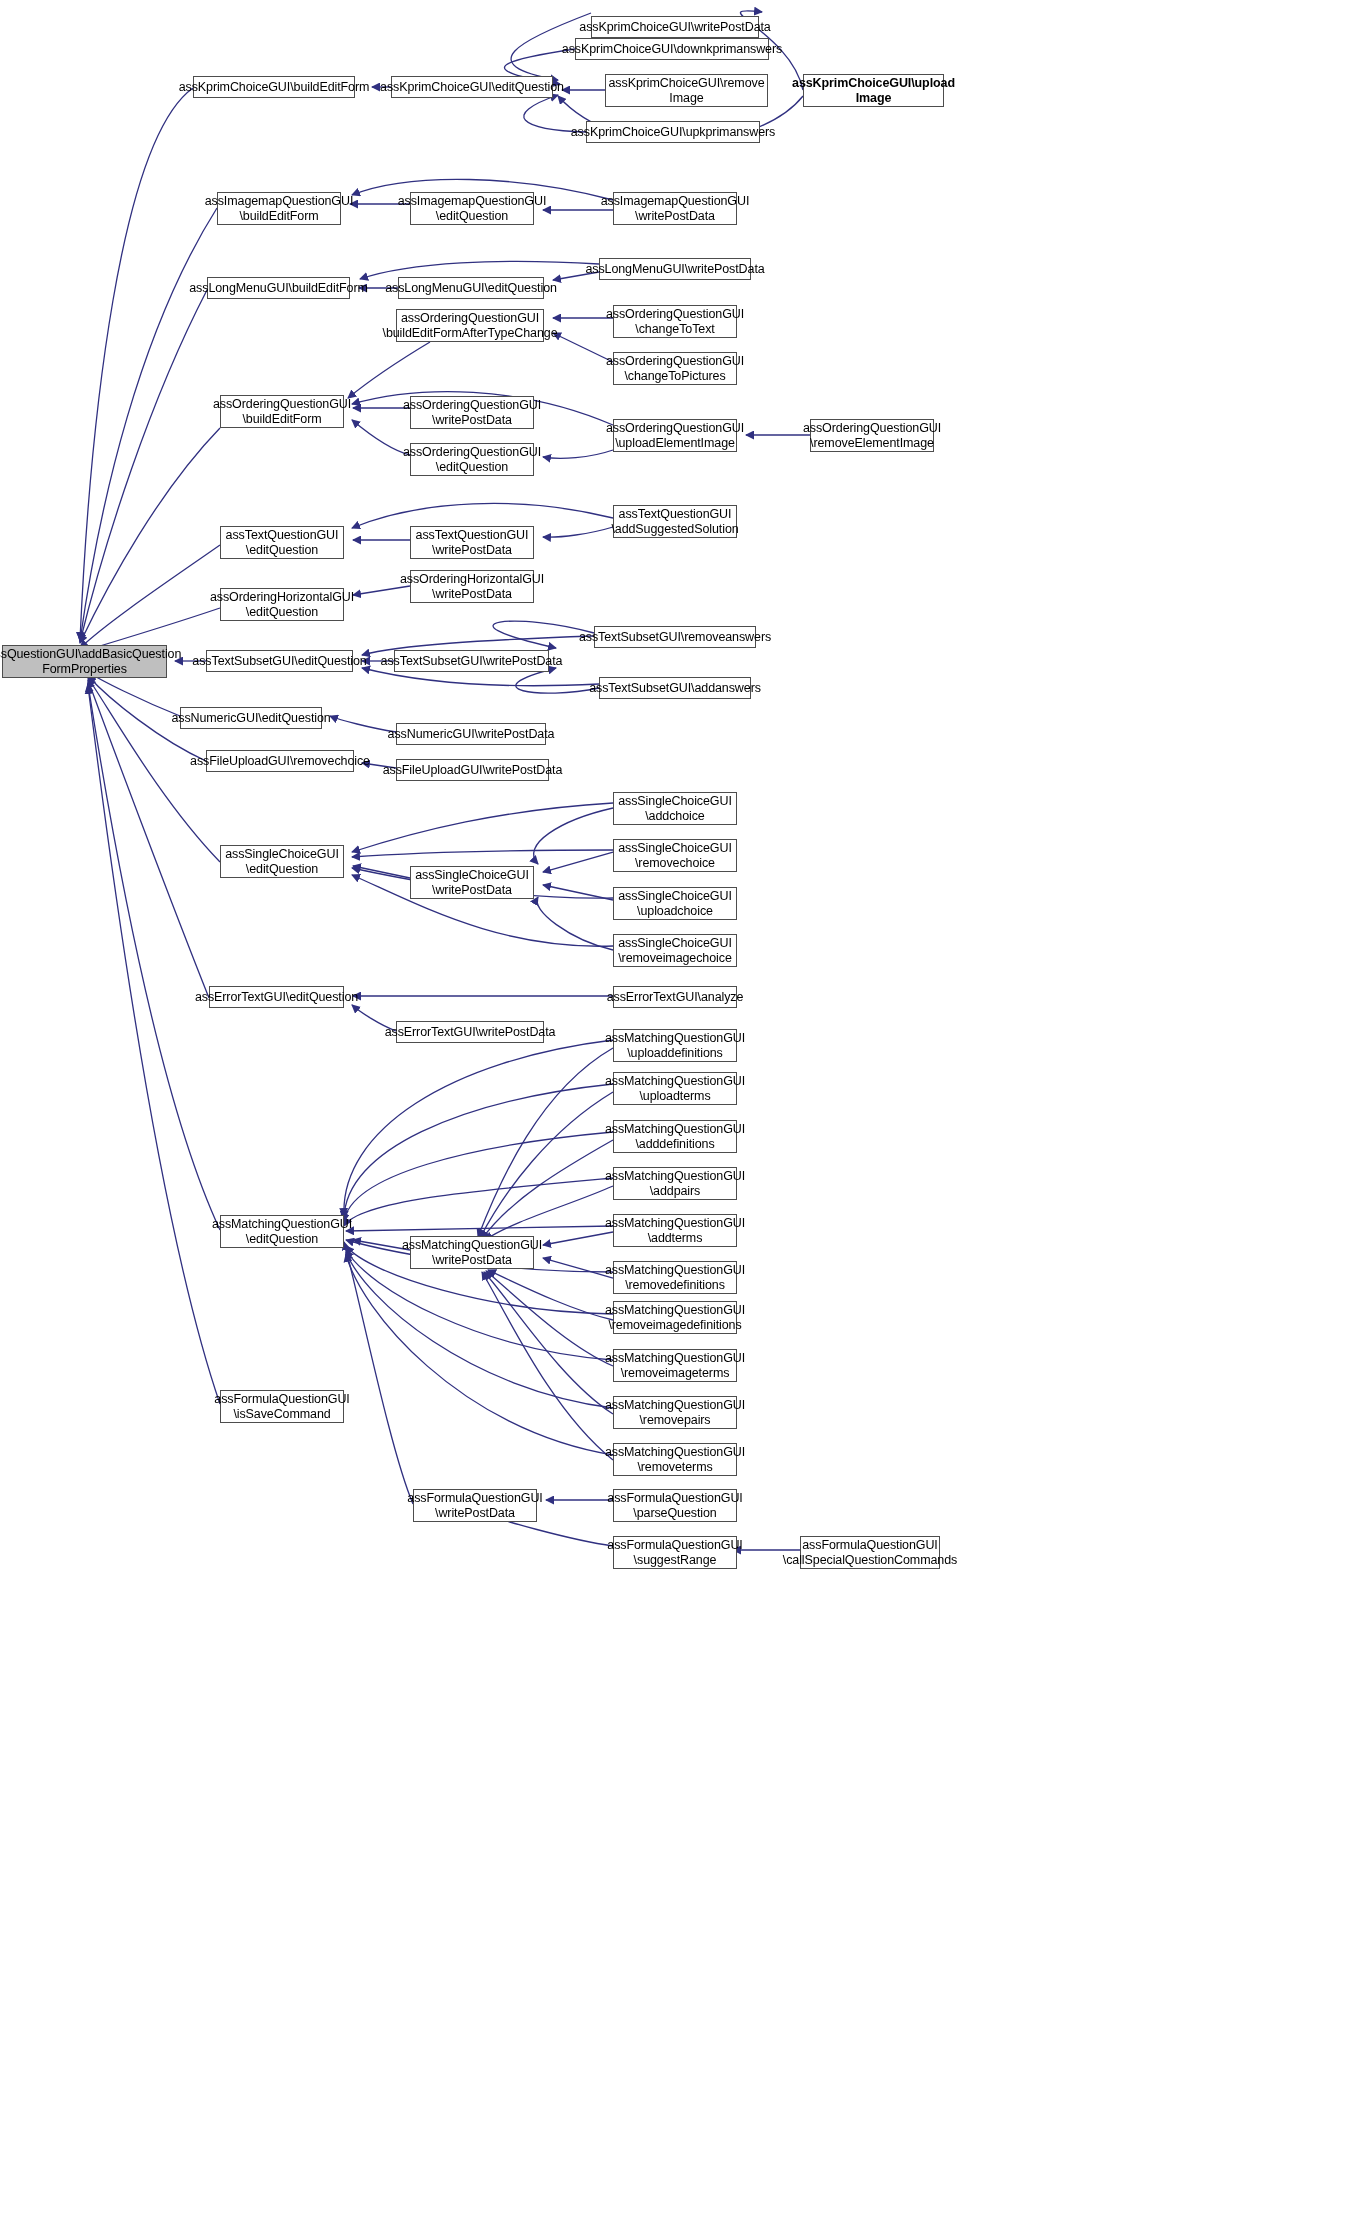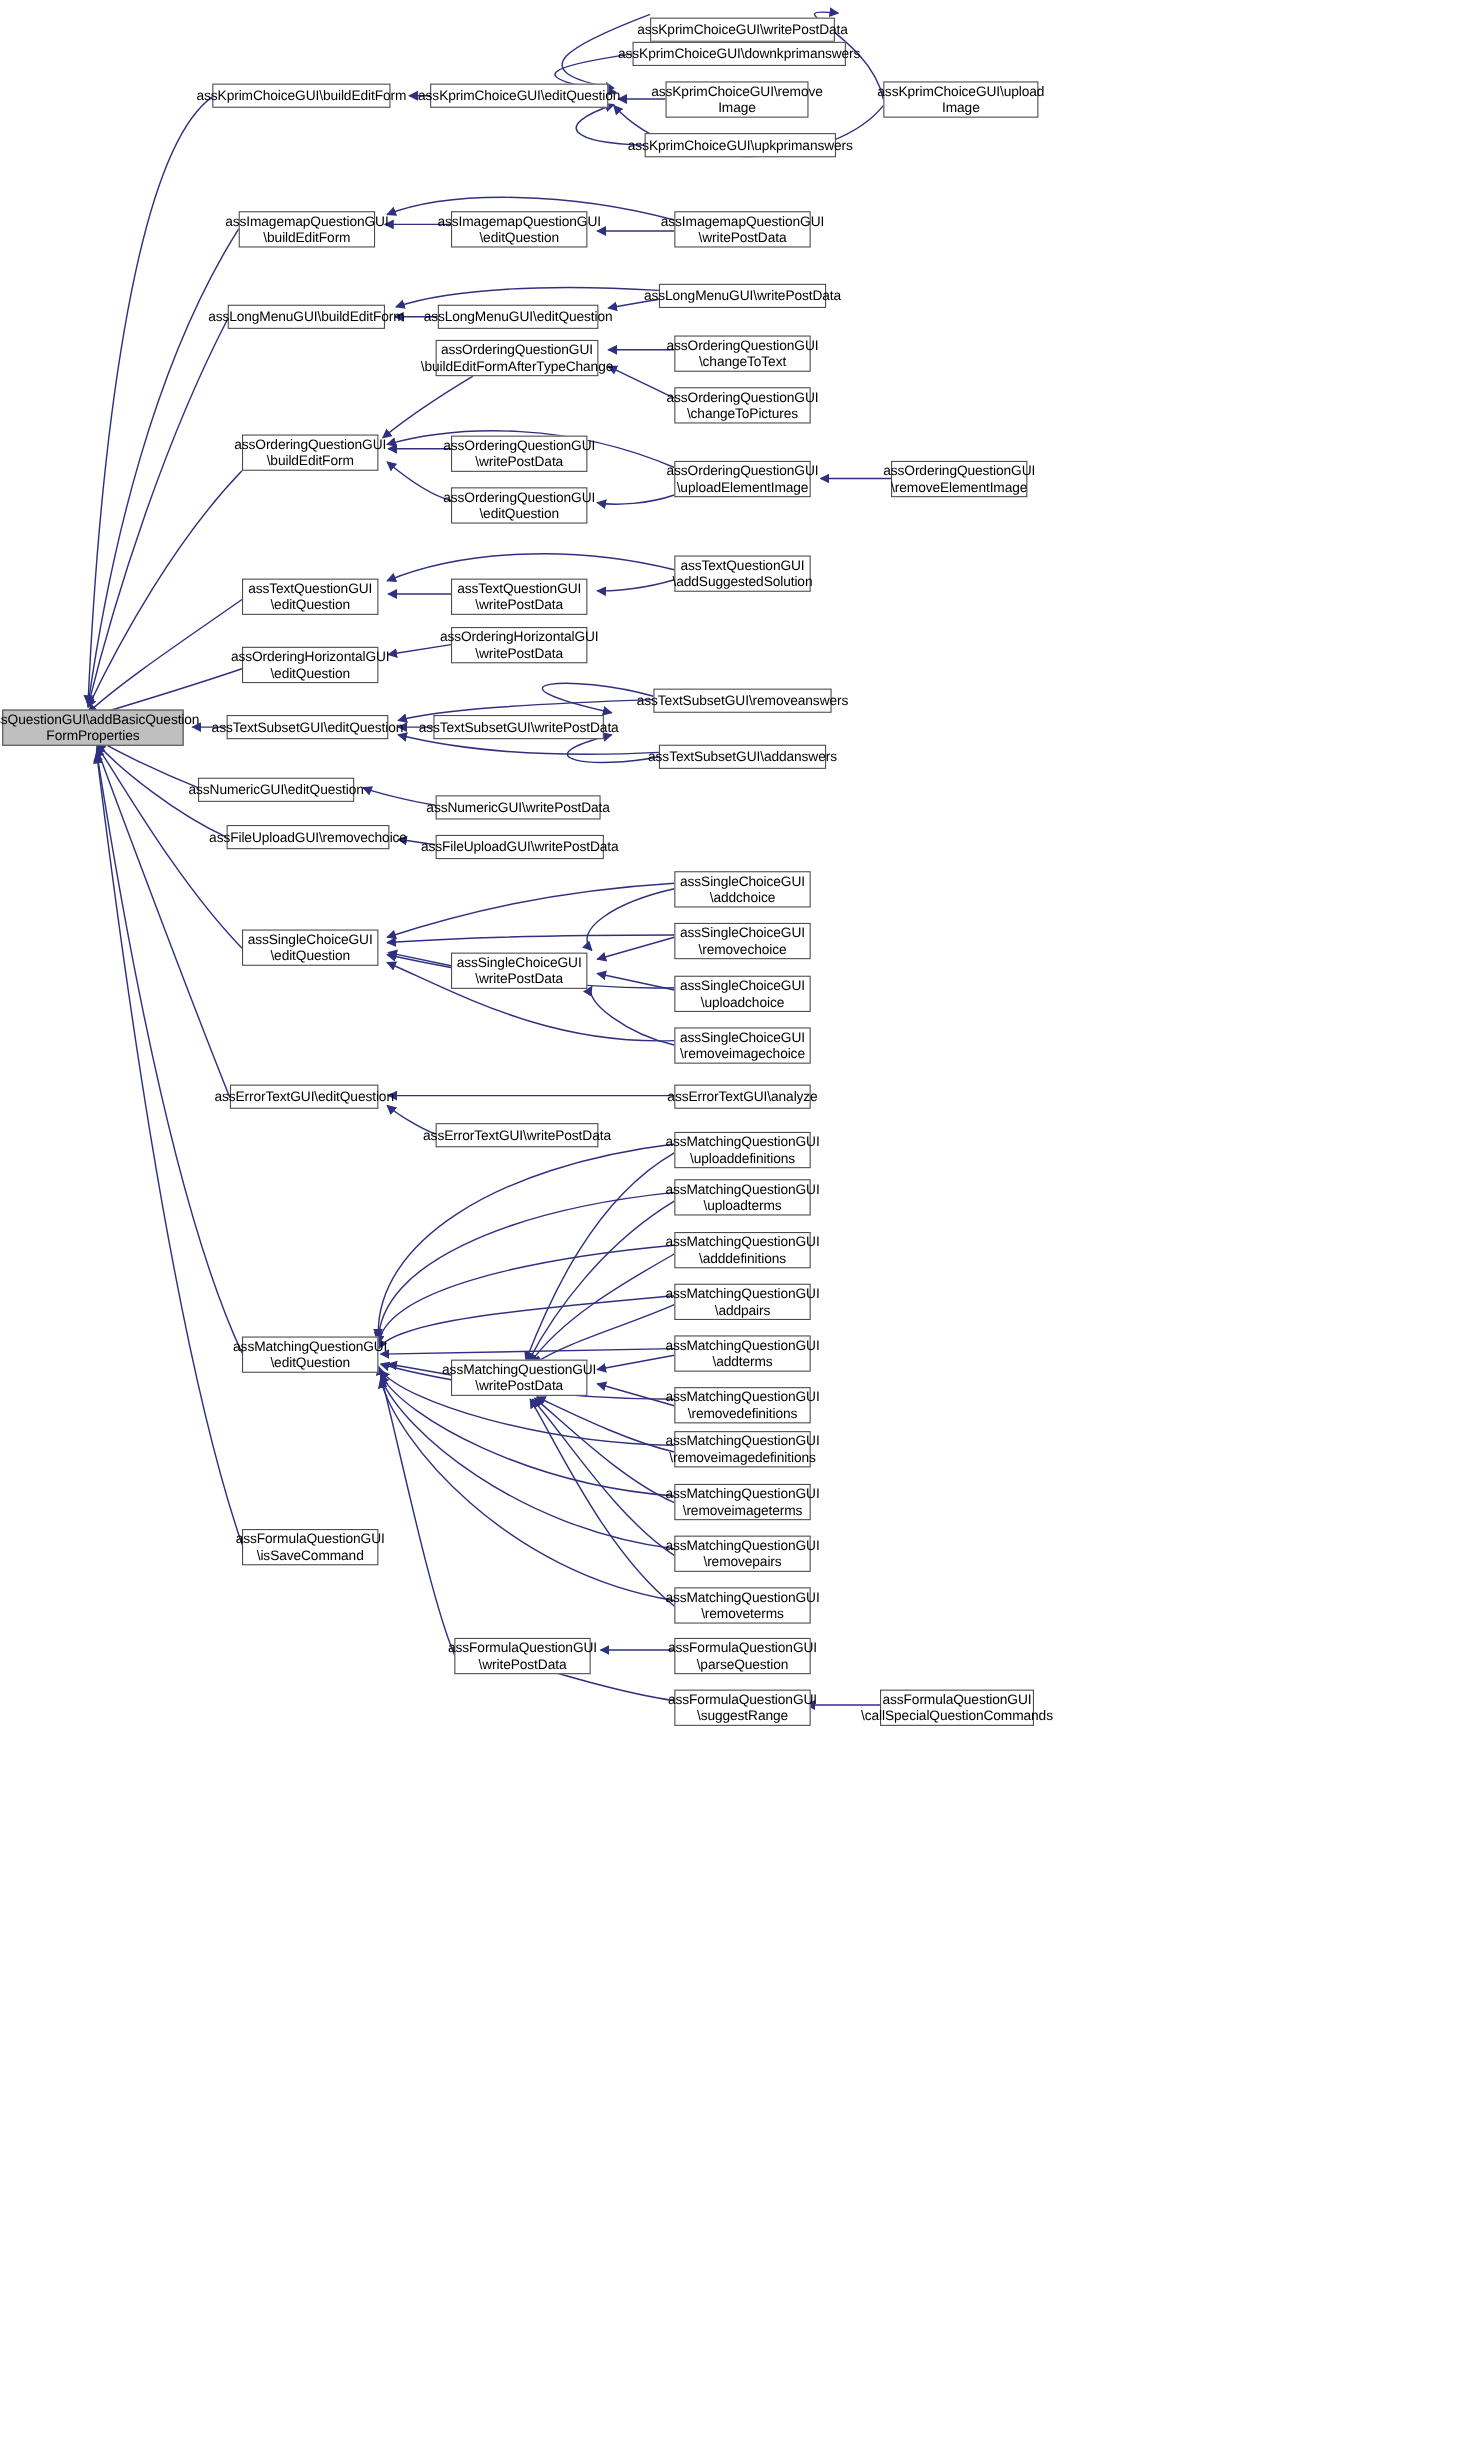--- a/index.html
+++ b/index.html
@@ -144,24 +144,24 @@
       <path d="M413,1504 C390,1450 360,1300 344,1242"></path>
       <path d="M220,1404 C150,1200 100,780 88,686"></path>
     </g>
   </svg>
 <div class="node root" style="left: 2px; top: 645px; width: 165px; height: 33px;">assQuestionGUI\addBasicQuestion
 FormProperties</div>
     <div class="node" style="left: 193px; top: 76px; width: 162px; height: 22px;">assKprimChoiceGUI\buildEditForm</div>
     <div class="node" style="left: 391px; top: 76px; width: 162px; height: 22px;">assKprimChoiceGUI\editQuestion</div>
     <div class="node" style="left: 591px; top: 16px; width: 168px; height: 22px;">assKprimChoiceGUI\writePostData</div>
     <div class="node" style="left: 575px; top: 38px; width: 194px; height: 22px;">assKprimChoiceGUI\downkprimanswers</div>
-    <div class="node" style="left: 605px; top: 74px; width: 130px; height: 33px;">assKprimChoiceGUI\remove
+    <div class="node" style="left: 605px; top: 74px; width: 163px; height: 33px;">assKprimChoiceGUI\remove
 Image</div>
     <div class="node" style="left: 586px; top: 121px; width: 174px; height: 22px;">assKprimChoiceGUI\upkprimanswers</div>
-    <div class="node" style="left: 803px; top: 74px; width: 141px; height: 33px;">assKprimChoiceGUI\upload
+    <div class="node" style="left: 803px; top: 74px; width: 141px; height: 33px; font-weight: bold;">assKprimChoiceGUI\upload
 Image</div>
     <div class="node" style="left: 217px; top: 192px; width: 124px; height: 33px;">assImagemapQuestionGUI
 \buildEditForm</div>
     <div class="node" style="left: 410px; top: 192px; width: 124px; height: 33px;">assImagemapQuestionGUI
 \editQuestion</div>
     <div class="node" style="left: 613px; top: 192px; width: 124px; height: 33px;">assImagemapQuestionGUI
 \writePostData</div>
     <div class="node" style="left: 207px; top: 277px; width: 143px; height: 22px;">assLongMenuGUI\buildEditForm</div>
     <div class="node" style="left: 398px; top: 277px; width: 146px; height: 22px;">assLongMenuGUI\editQuestion</div>
     <div class="node" style="left: 599px; top: 258px; width: 152px; height: 22px;">assLongMenuGUI\writePostData</div>

